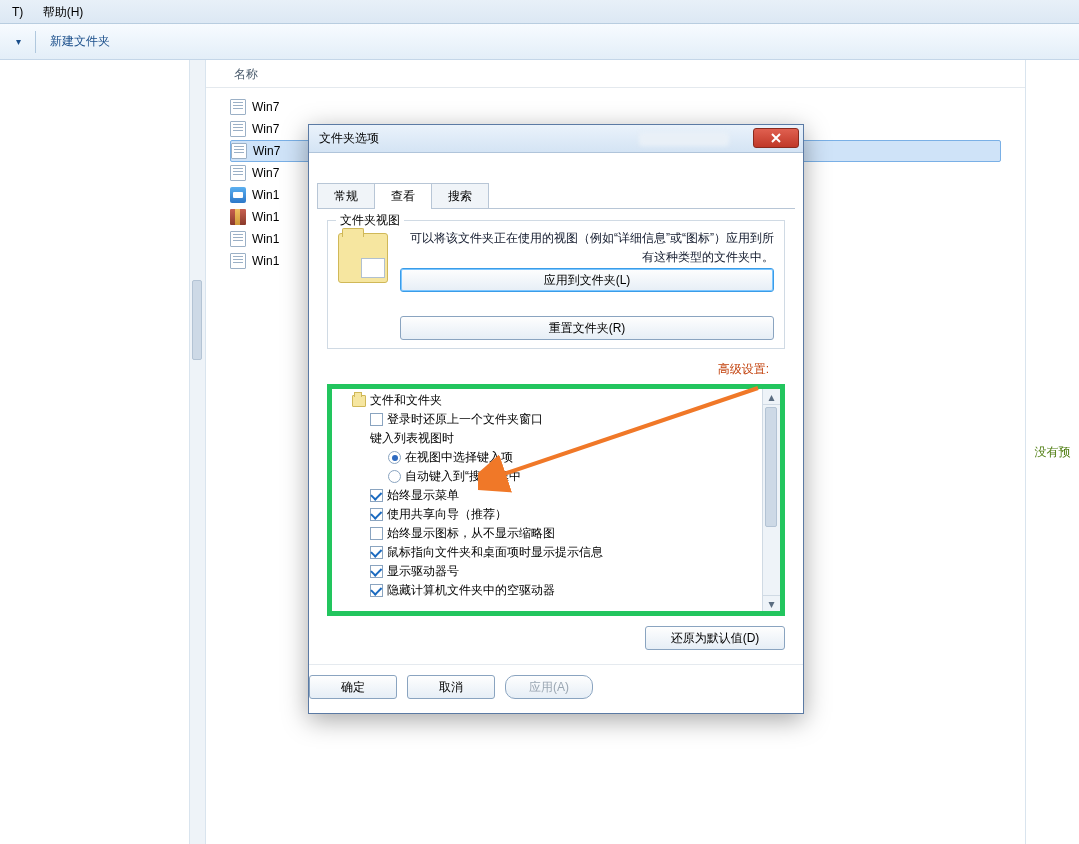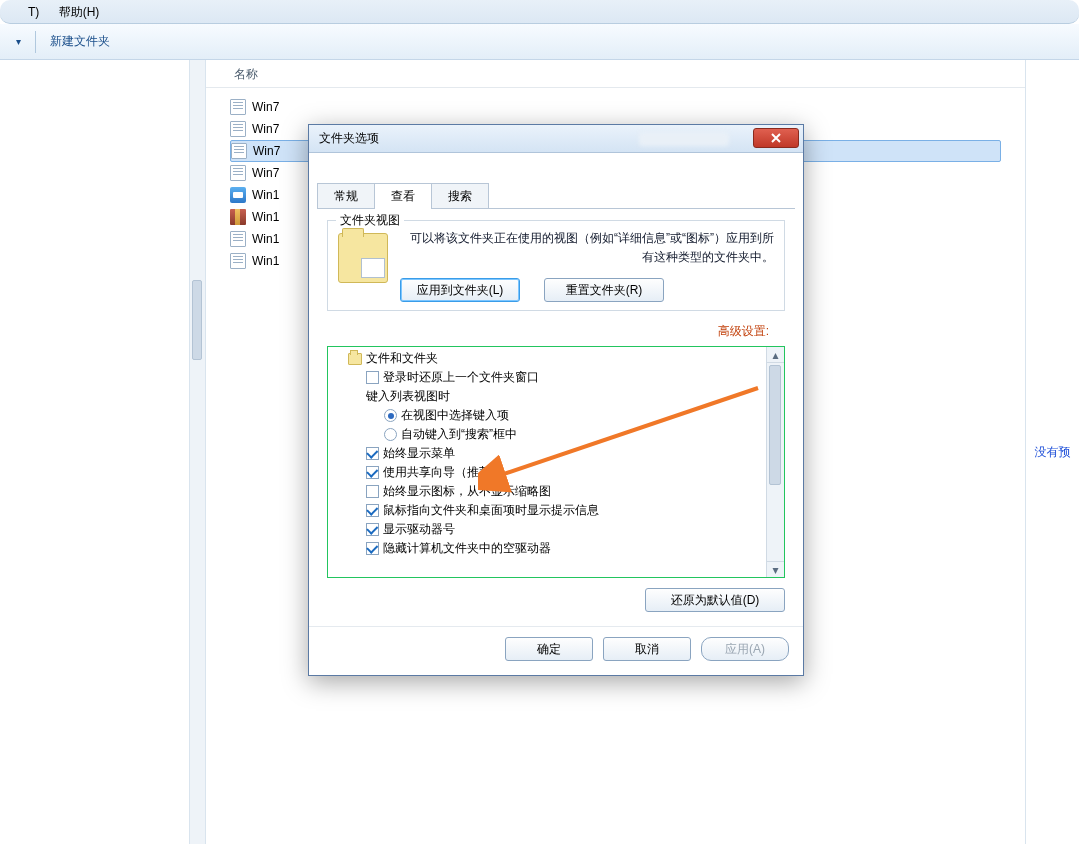--- a/index.html
+++ b/index.html
@@ -1,21 +1,21 @@
 <!DOCTYPE html>
 <html><head>
 <meta charset="utf-8">
 <style>
   * { box-sizing: border-box; margin: 0; padding: 0; font-family: "Microsoft YaHei", sans-serif; font-size: 12px; }
   body { background: #fff; width: 1079px; height: 844px; overflow: hidden; position: relative; }
 
   
   .menubar {
     height:24px; background: linear-gradient(#e8f0f8,#dce8f4);
-    border-bottom:1px solid #b8cde0; padding-left:20px; color:#000;border-radius:10px;
+    border-bottom:1px solid #b8cde0; padding-left:4px; color:#000;
   }
   .menubar span { display:inline-block; padding:4px 8px; }
   .toolbar {
     height: 36px; background: linear-gradient(#f7fbff,#e3eef8);
     border-bottom:1px solid #c4d6e8; display:flex; align-items:center;
     color:#1a4e8a;
   }
   .toolbar .btn { padding:0 14px; height:100%; display:flex; align-items:center; }
   .toolbar .sep { width:1px; height:22px; background:#b0c8de; }
   .toolbar .chev { font-size:10px; padding-left:2px; }
@@ -37,21 +37,21 @@
   .fileicon.txt::after{content:"";position:absolute;top:2px;left:2px;right:2px;height:1px;background:#9bb0c6;
     box-shadow:0 3px 0 #9bb0c6,0 6px 0 #9bb0c6;}
   .fileicon.app{background:linear-gradient(#5bb0f0,#2d78c8);border-radius:2px;position:relative;}
   .fileicon.app::after{content:"";position:absolute;top:5px;left:3px;width:10px;height:6px;
     background:#fff;border-radius:1px;}
   .fileicon.rar{background:linear-gradient(#c86050,#8a3a2a);border-radius:1px;position:relative;}
   .fileicon.rar::before{content:"";position:absolute;left:5px;top:0;width:5px;height:100%;
     background:linear-gradient(#f0c060,#d09838);}
 
   .previewpane{width:54px;border-left:1px solid #d9e4ee;display:flex;align-items:center;
-    justify-content:center;color:#1d4ed8;}
+    justify-content:center;color:#4d7c0f;}
   .previewpane span{writing-mode:horizontal-tb;}
 
   
   .dialog{
     position:absolute; left:308px; top:124px; width:496px;
     background:#fff; border:1px solid #5b7aa4;
     box-shadow:0 6px 24px rgba(0,0,0,.35);
   }
   .titlebar{
     height:28px; background:linear-gradient(#eaf2fb,#d4e4f4);
@@ -77,28 +77,28 @@
   .group{border:1px solid #d0dae4;padding:8px 10px;margin-bottom:12px;position:relative;}
   .group .legend{position:absolute;top:-9px;left:8px;background:#fff;padding:0 4px;color:#000;}
   .group .inner{display:flex;gap:12px;align-items:flex-start;}
   .foldericon{width:50px;height:50px;background:#f6e6a0;border:1px solid #d0b858;border-radius:3px;
     position:relative;margin-top:4px;}
   .foldericon::before{content:"";position:absolute;top:-6px;left:3px;width:20px;height:8px;
     background:#f6e6a0;border:1px solid #d0b858;border-bottom:none;border-radius:2px 2px 0 0;}
   .foldericon::after{content:"";position:absolute;bottom:4px;right:2px;width:22px;height:18px;
     background:#fff;border:1px solid #b0c0d0;}
   .group p{line-height:1.6;color:#0f172a;text-align:right;}
-  .group .btnrow{display:flex;gap:24px;margin-top:11px;}
+  .group .btnrow{display:flex;gap:24px;margin-top:1px;flex-direction:column;}
   .winbtn{min-width:120px;height:24px;border:1px solid #8aa4c0;border-radius:3px;
     background:linear-gradient(#fefefe,#e6eef6);color:#000;padding:0 10px;cursor:default;}
   .winbtn.focus{border:1px solid #3a9ce8;box-shadow:0 0 0 1px #7cc6ff inset;}
   .winbtn:disabled{color:#9aa6b2;border-radius:10px;}
 
   .advlabel{margin:6px 16px;color:#c2410c;text-align:right;}
-  .advbox{border:1px solid #22c55e;height:232px;display:flex;}
+  .advbox{border:5px solid #22c55e;height:232px;display:flex;}
   .tree{flex:1;overflow:hidden;padding:2px 0 2px 2px;position:relative;}
   .tree ul{list-style:none;}
   .tree li{padding:1px 0 1px 0;white-space:nowrap;color:#000;display:flex;align-items:center;}
   .indent1{padding-left:18px!important;}
   .indent2{padding-left:36px!important;}
   .indent3{padding-left:54px!important;}
   .foldermini{width:14px;height:12px;background:#f6e6a0;border:1px solid #d0b858;
     display:inline-block;margin-right:4px;border-radius:1px;position:relative;}
   .foldermini::before{content:"";position:absolute;top:-4px;left:1px;width:6px;height:4px;
     background:#f6e6a0;border:1px solid #d0b858;border-bottom:none;}
@@ -110,21 +110,21 @@
     display:inline-flex;align-items:center;justify-content:center;margin-right:4px;}
   .rb.checked::after{content:"";width:6px;height:6px;background:#2d6ac0;border-radius:50%;}
   .advscroll{width:18px;background:#eef3f8;border-left:1px solid #d0dae4;position:relative;}
   .advscroll .up,.advscroll .dn{height:16px;display:flex;align-items:center;justify-content:center;
     color:#5a6c80;border-bottom:1px solid #d0dae4;}
   .advscroll .dn{position:absolute;bottom:0;width:100%;border-top:1px solid #d0dae4;border-bottom:none;}
   .advscroll .thumb{position:absolute;top:18px;left:2px;width:12px;height:120px;
     background:#cdd9e6;border:1px solid #b3c3d4;border-radius:2px;}
 
   .restorebtnrow{display:flex;justify-content:flex-end;margin-top:10px;}
-  .dlgbtnrow{display:flex;gap:10px;justify-content:flex-end;padding:10px 14px 14px 0;
+  .dlgbtnrow{display:flex;gap:10px;justify-content:flex-start;padding:10px 14px 14px 0;
     border-top:1px solid #e5eaef;}
 
   
   .arrow{position:absolute;left:478px;top:380px;pointer-events:none;}
 </style>
 </head>
 <body>
 
 <div class="menubar">
   <span>T)</span>

